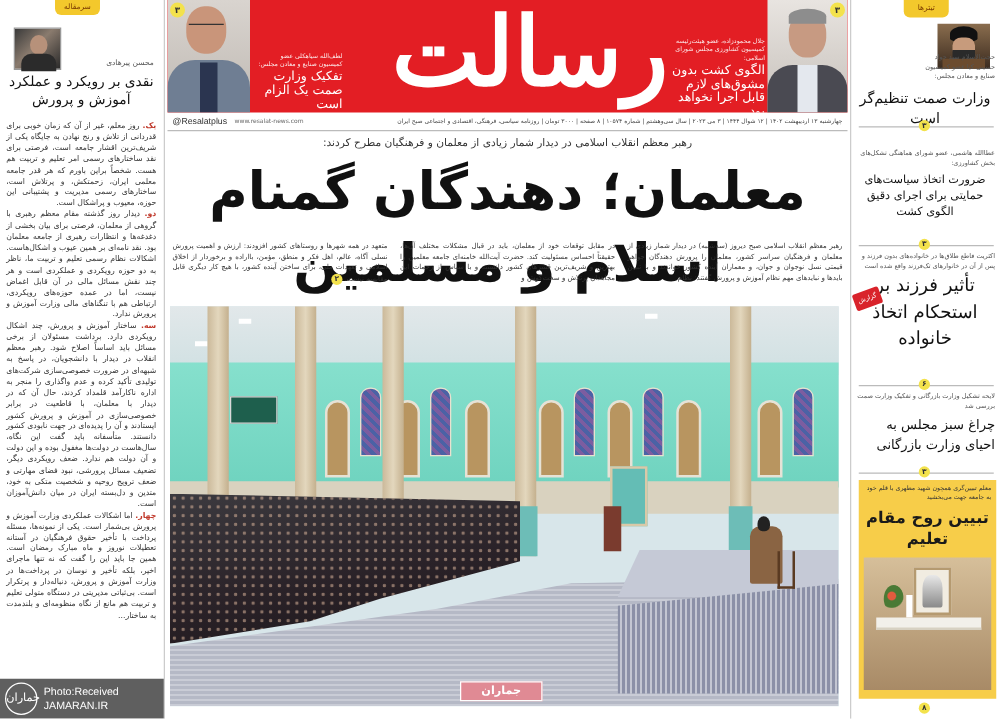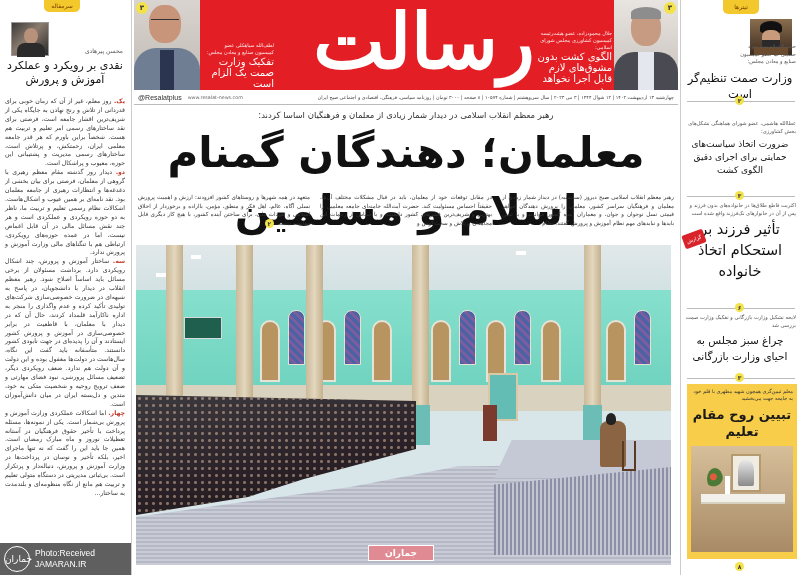--- a/index.html
+++ b/index.html
@@ -155,21 +155,21 @@
   </div>
   <div class="mast-badge" style="right:2px;top:2px;">۳</div>
 </header>
 
 <div class="info-bar">
   <span class="date">چهارشنبه ۱۳ اردیبهشت ۱۴۰۲ | ۱۲ شوال ۱۴۴۴ | ۳ می ۲۰۲۳ | سال سی‌وهشتم | شماره ۱۰۵۷۴ | ۸ صفحه | ۳۰۰۰ تومان | روزنامه سیاسی، فرهنگی، اقتصادی و اجتماعی صبح ایران</span>
   <span class="site">www.resalat-news.com</span>
   <span class="handle">@Resalatplus</span>
 </div>
 
-<div class="kicker">رهبر معظم انقلاب اسلامی در دیدار شمار زیادی از معلمان و فرهنگیان اساسا کردند:</div>
+<div class="kicker">رهبر معظم انقلاب اسلامی در دیدار شمار زیادی از معلمان و فرهنگیان مطرح کردند:</div>
 <h1 class="headline">معلمان؛ دهندگان گمنام اسلام و مسلمین</h1>
 <div class="lead-cols">
   <div class="lead-col">رهبر معظم انقلاب اسلامی صبح دیروز (سه‌شنبه) در دیدار شمار زیادی از معلمان و فرهنگیان سراسر کشور، معلمان را پرورش دهندگان جواهر قیمتی نسل نوجوان و جوان، و معماران آینده کشور خواندند و با تبیین بایدها و نبایدهای مهم نظام آموزش و پرورش گفتند: نظام</div>
   <div class="lead-col">در مقابل توقعات خود از معلمان، باید در قبال مشکلات مختلف آن‌ها، حقیقتاً احساس مسئولیت کند. حضرت آیت‌الله خامنه‌ای جامعه معلمین را بهترین و شریف‌ترین قشرهای کشور دانستند و با سپاس از زحمات این مجاهدان پرتلاش و سخت‌کوش و</div>
   <div class="lead-col">
     <span>متعهد در همه شهرها و روستاهای کشور افزودند: ارزش و اهمیت پرورش نسلی آگاه، عالم، اهل فکر و منطق، مؤمن، بااراده و برخوردار از اخلاق اسلامی و تعهدات ملی، برای ساختن آینده کشور، با هیچ کار دیگری قابل مقایسه نیست.</span>
     <span class="page-num">۲</span>
   </div>
 </div>
 
@@ -251,21 +251,21 @@
     <div class="rc-caption">اکثریت قاطع طلاق‌ها در خانواده‌های بدون فرزند و پس از آن در خانوارهای تک‌فرزند واقع شده است</div>
     <div class="rc-title" style="font-size:14.5px;line-height:21px;text-align:center;margin-top:2px;">تأثیر فرزند بر استحکام اتخاذ خانواده</div>
   </div>
   <div class="rc-tag">گزارش</div>
   <div class="rc-sep" style="top:308px;">
     <span class="page-num">۶</span>
   </div>
 
   <div class="rc-item" style="top:314px;">
     <div class="rc-caption">لایحه تشکیل وزارت بازرگانی و تفکیک وزارت صمت بررسی شد</div>
-    <div class="rc-title" style="font-size:10.5px;line-height:16px;text-align:center;margin-top:3px;">چراغ سبز مجلس به احیای وزارت بازرگانی</div>
+    <div class="rc-title" style="font-size:10.5px;line-height:16px;margin-top:3px;">چراغ سبز مجلس به احیای وزارت بازرگانی</div>
   </div>
   <div class="rc-sep" style="top:378px;">
     <span class="page-num">۳</span>
   </div>
 
   <div class="rc-yellow">
     <div class="cap">معلم تبیین‌گری همچون شهید مطهری با قلم خود به جامعه جهت می‌بخشید</div>
     <div class="title">تبیین روح مقام تعلیم</div>
     <div class="img">
       <div class="flowers"></div>

